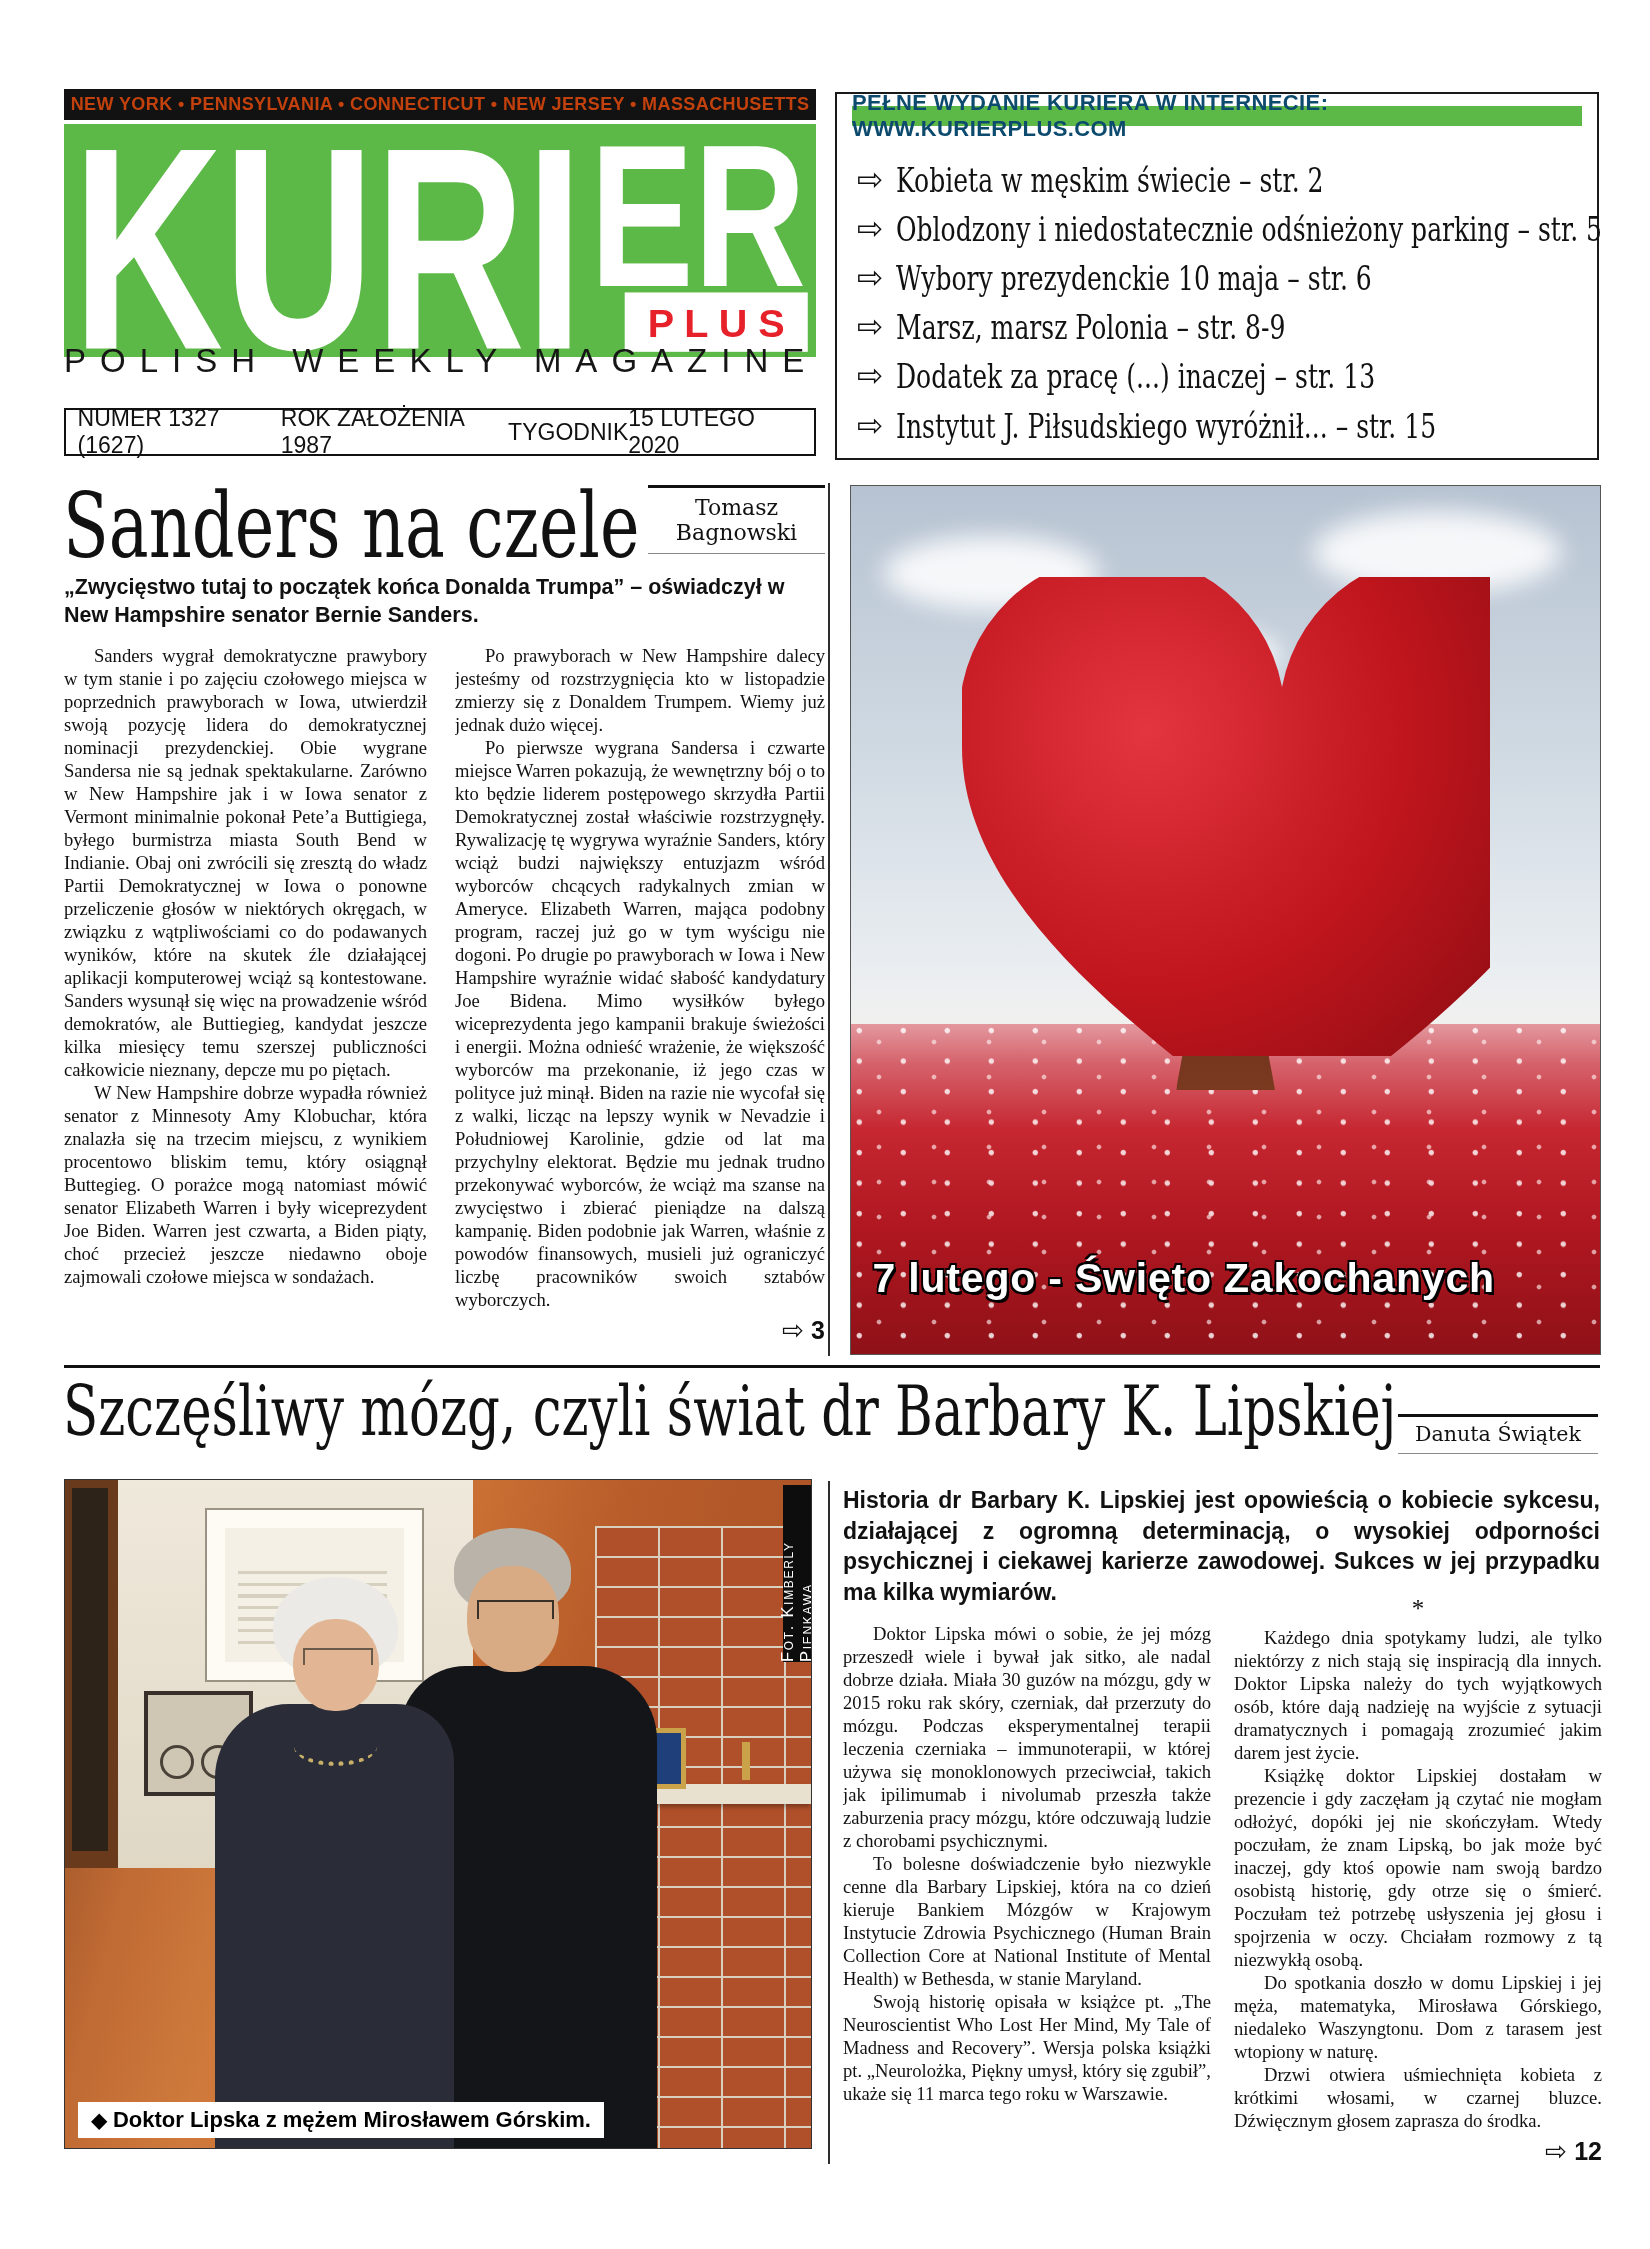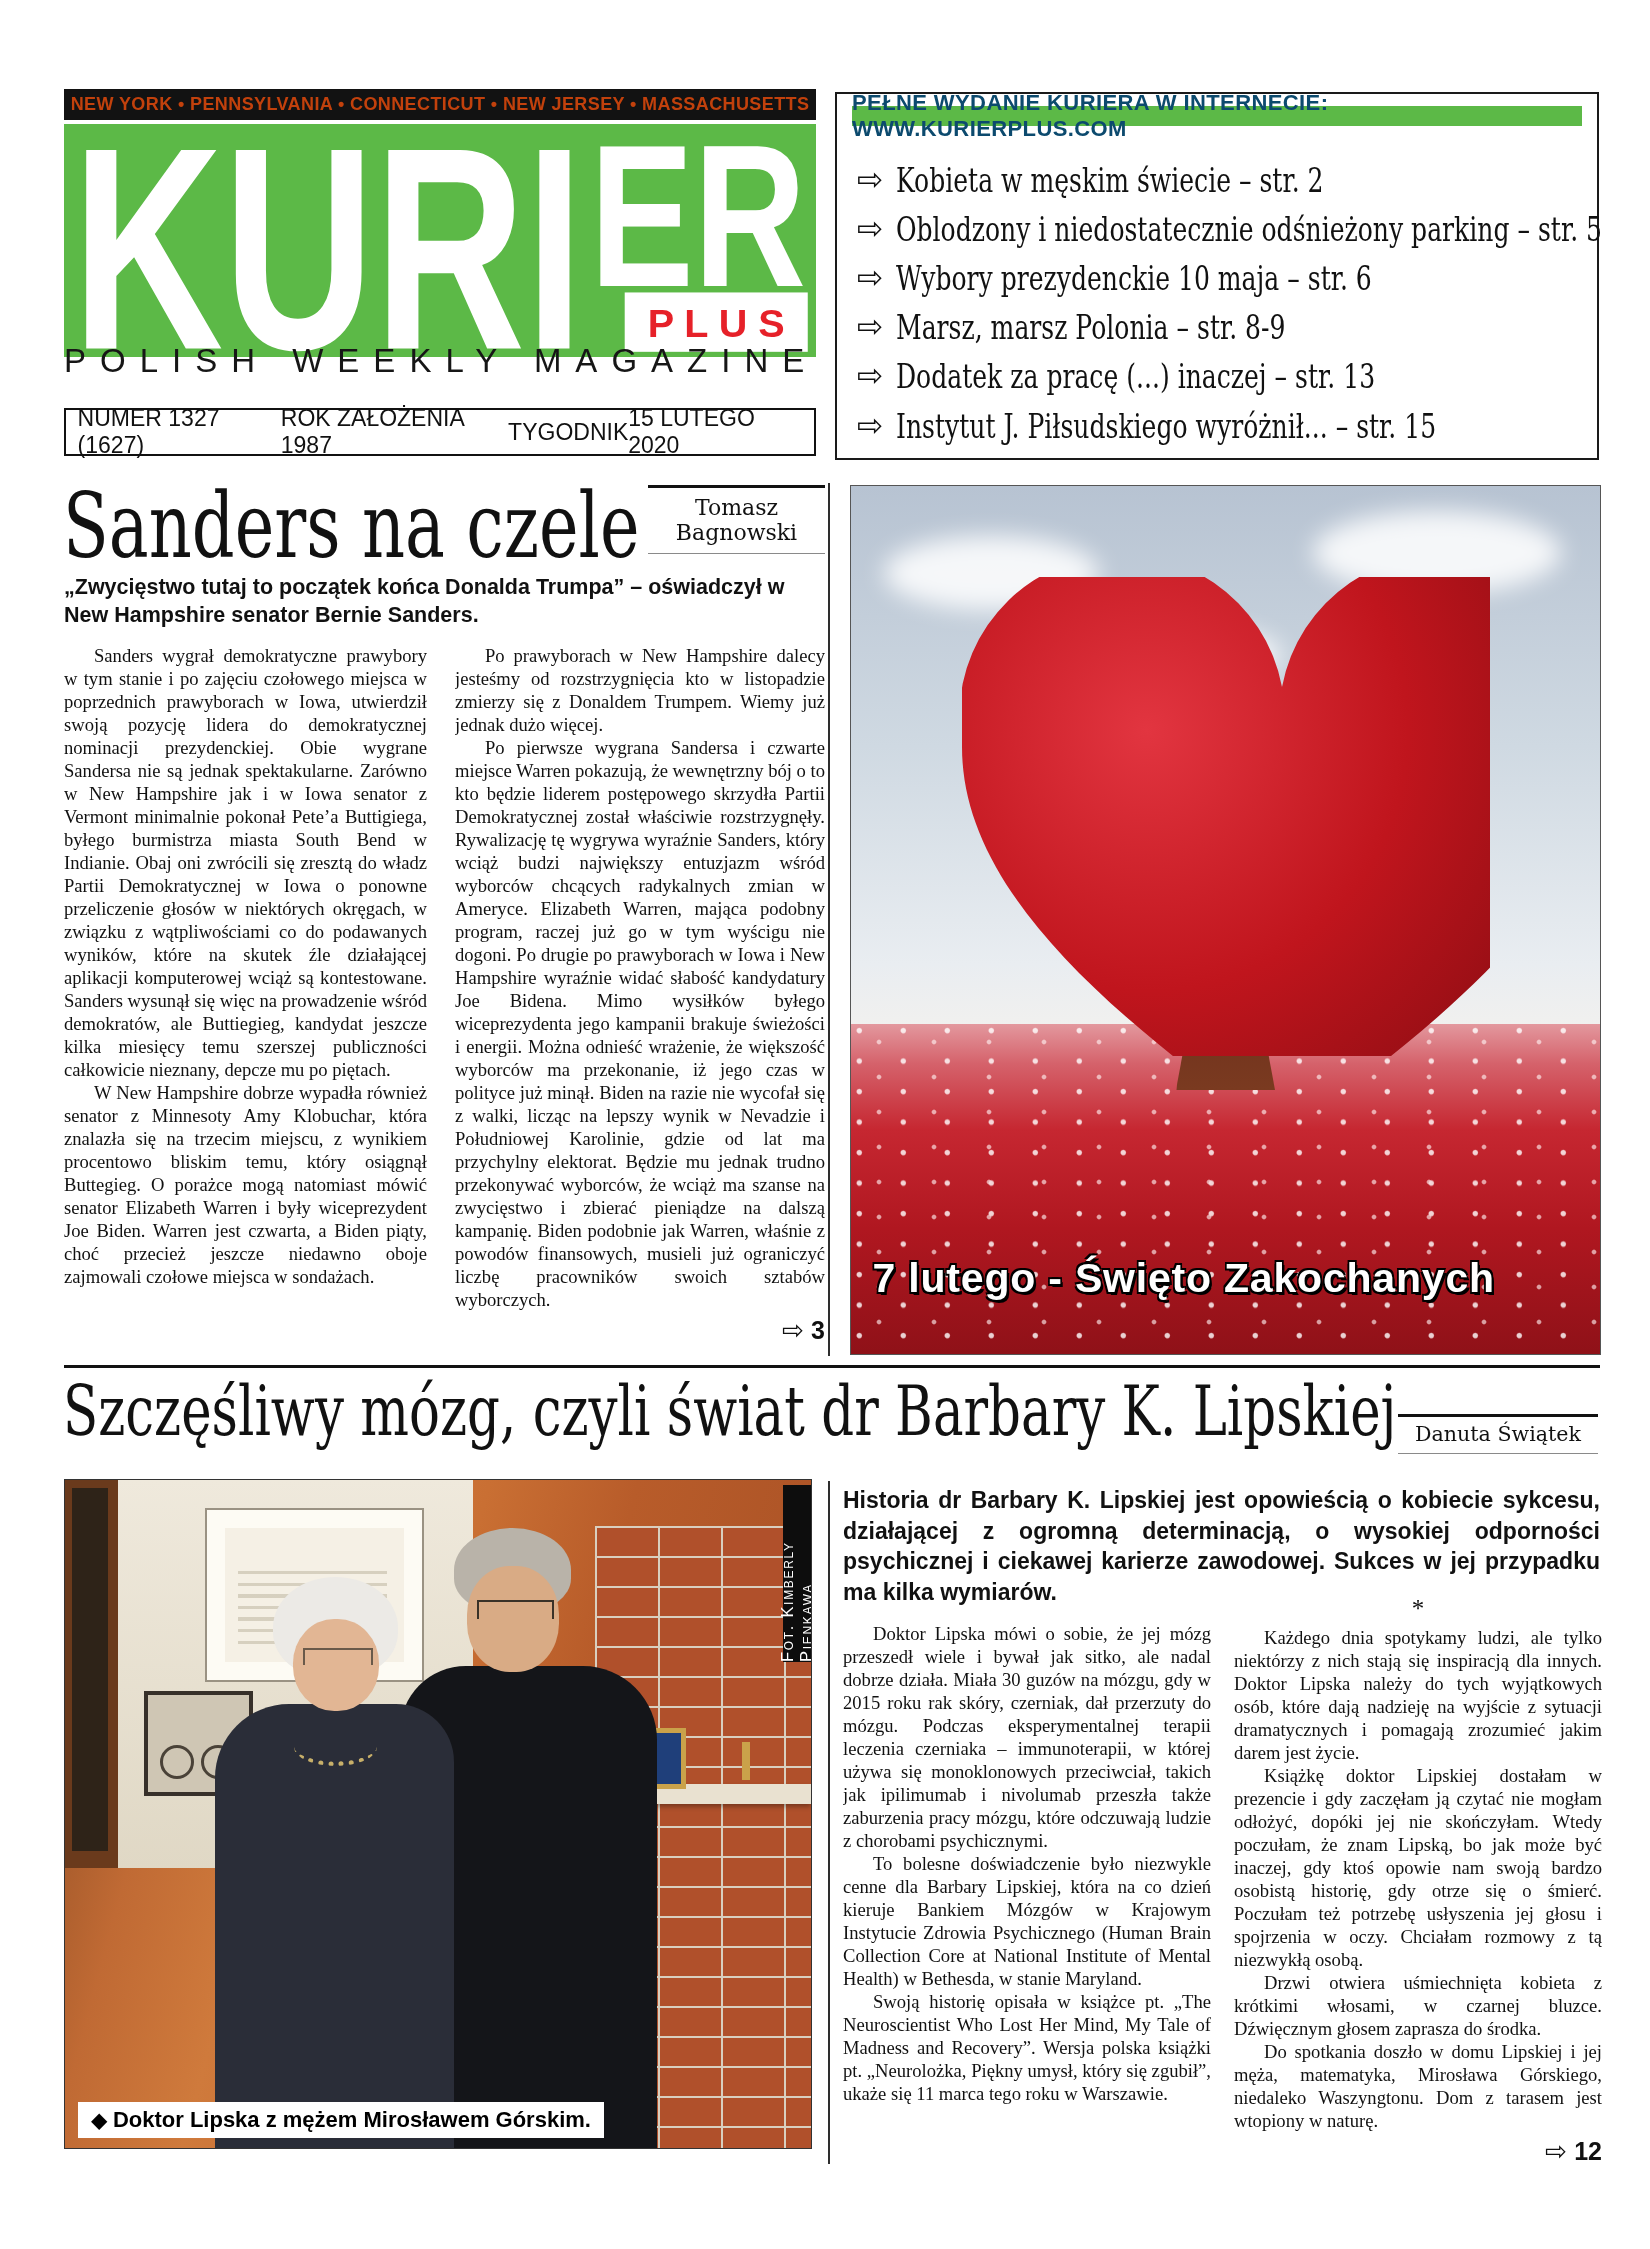--- a/index.html
+++ b/index.html
@@ -261,22 +261,22 @@
 
   <div class="abs newscol" id="a2-colA">
     <p>Doktor Lipska mówi o sobie, że jej mózg przeszedł wiele i bywał jak sitko, ale nadal dobrze działa. Miała 30 guzów na mózgu, gdy w 2015 roku rak skóry, czerniak, dał przerzuty do mózgu. Podczas eksperymentalnej terapii leczenia czerniaka – immunoterapii, w której używa się monoklonowych przeciwciał, takich jak ipilimumab i nivolumab przeszła także zaburzenia pracy mózgu, które odczuwają ludzie z chorobami psychicznymi.</p>
     <p>To bolesne doświadczenie było niezwykle cenne dla Barbary Lipskiej, która na co dzień kieruje Bankiem Mózgów w Krajowym Instytucie Zdrowia Psychicznego (Human Brain Collection Core at National Institute of Mental Health) w Bethesda, w stanie Maryland.</p>
     <p>Swoją historię opisała w książce pt. „The Neuroscientist Who Lost Her Mind, My Tale of Madness and Recovery”. Wersja polska książki pt. „Neurolożka, Piękny umysł, który się zgubił”, ukaże się 11 marca tego roku w Warszawie.</p>
   </div>
   <div class="abs newscol" id="a2-colB">
     <div id="a2-star">*</div>
     <p>Każdego dnia spotykamy ludzi, ale tylko niektórzy z nich stają się inspiracją dla innych. Doktor Lipska należy do tych wyjątkowych osób, które dają nadzieję na wyjście z sytuacji dramatycznych i pomagają zrozumieć jakim darem jest życie.</p>
     <p>Książkę doktor Lipskiej dostałam w prezencie i gdy zaczęłam ją czytać nie mogłam odłożyć, dopóki jej nie skończyłam. Wtedy poczułam, że znam Lipską, bo jak może być inaczej, gdy ktoś opowie nam swoją bardzo osobistą historię, gdy otrze się o śmierć. Poczułam też potrzebę usłyszenia jej głosu i spojrzenia w oczy. Chciałam rozmowy z tą niezwykłą osobą.</p>
+    <p>Do spotkania doszło w domu Lipskiej i jej męża, matematyka, Mirosława Górskiego, niedaleko Waszyngtonu. Dom z tarasem jest wtopiony w naturę.</p>
     <p>Drzwi otwiera uśmiechnięta kobieta z krótkimi włosami, w czarnej bluzce. Dźwięcznym głosem zaprasza do środka.</p>
-    <p>Do spotkania doszło w domu Lipskiej i jej męża, matematyka, Mirosława Górskiego, niedaleko Waszyngtonu. Dom z tarasem jest wtopiony w naturę.</p>
     <div class="continue">
       <span class="c-arrow">⇨</span>
       <span>12</span>
     </div>
   </div>
 
 </div>
 
 
 </body></html>

